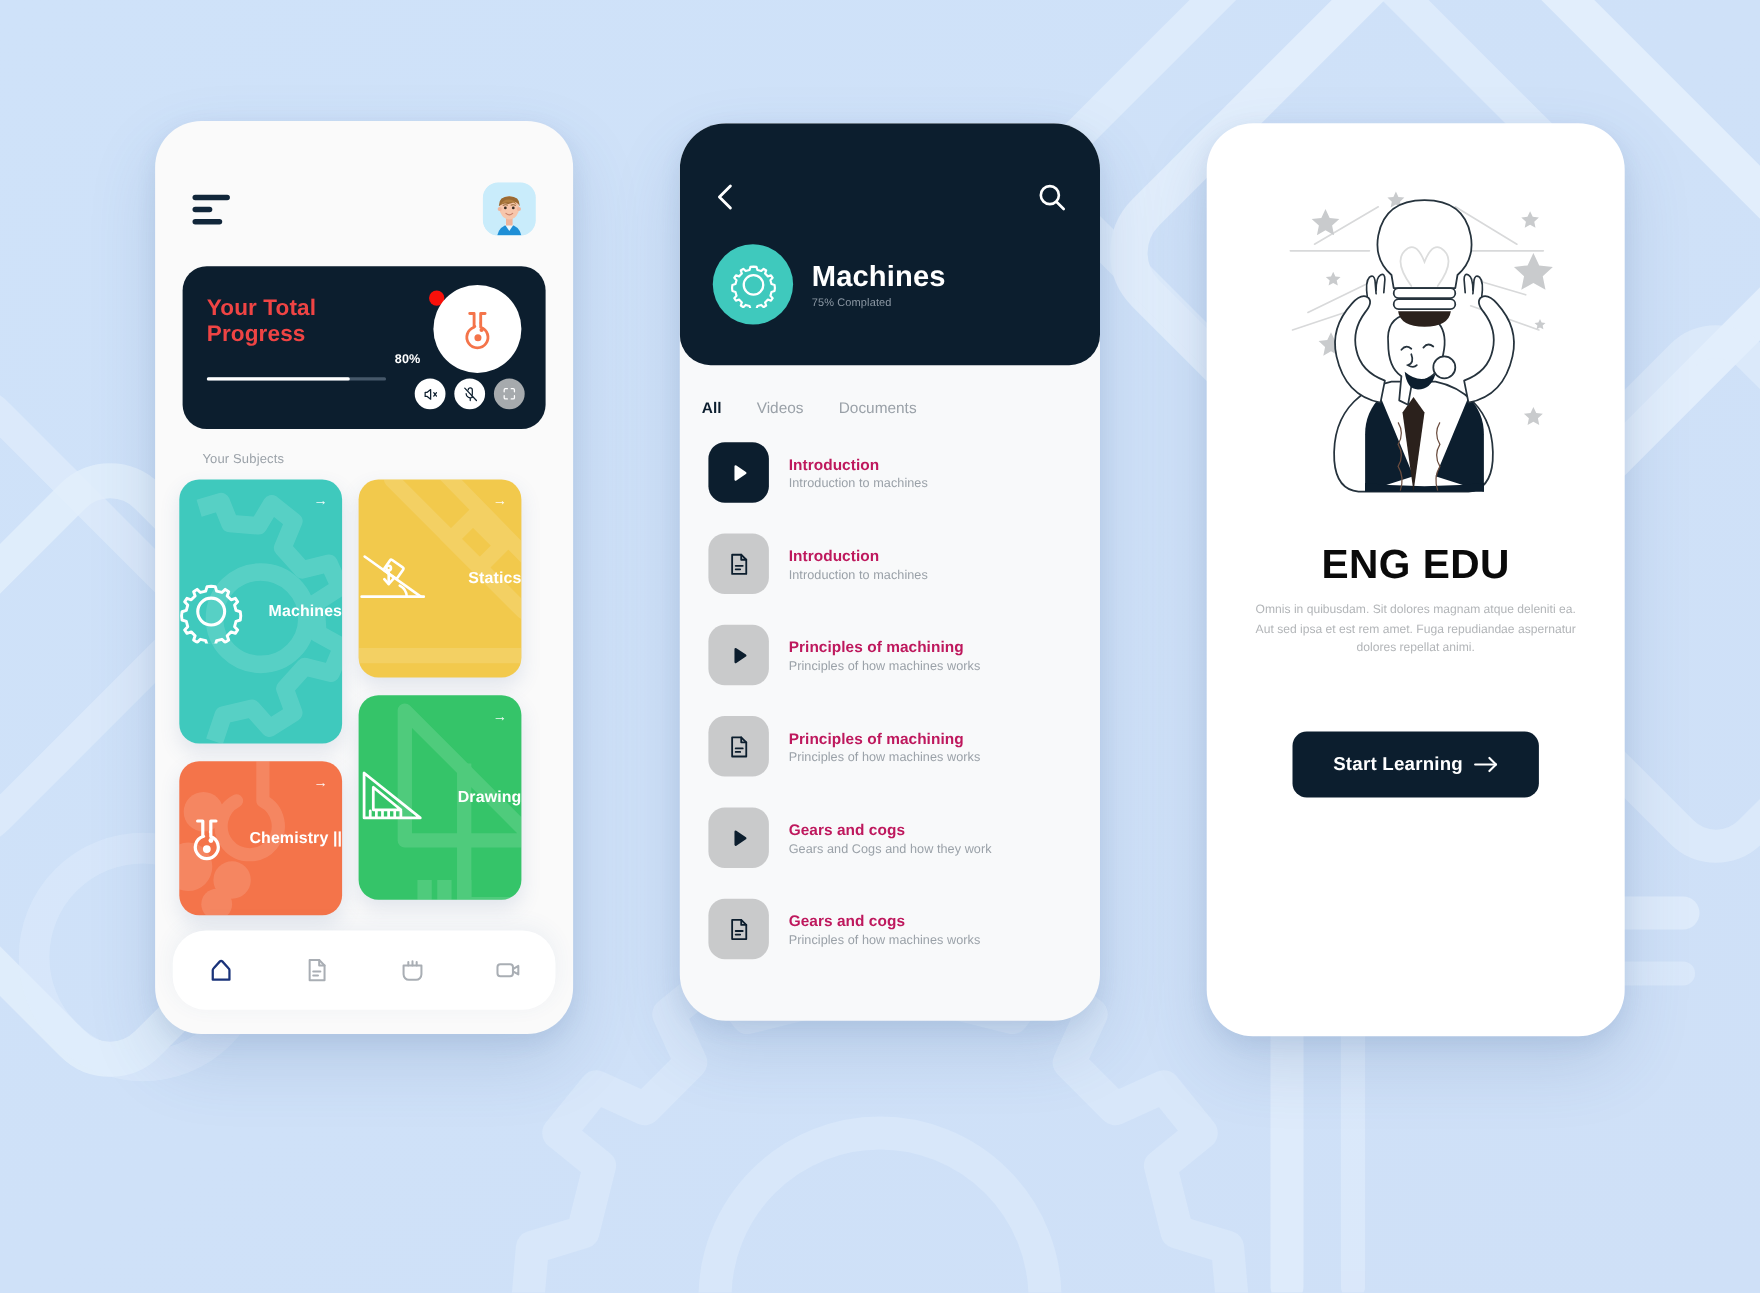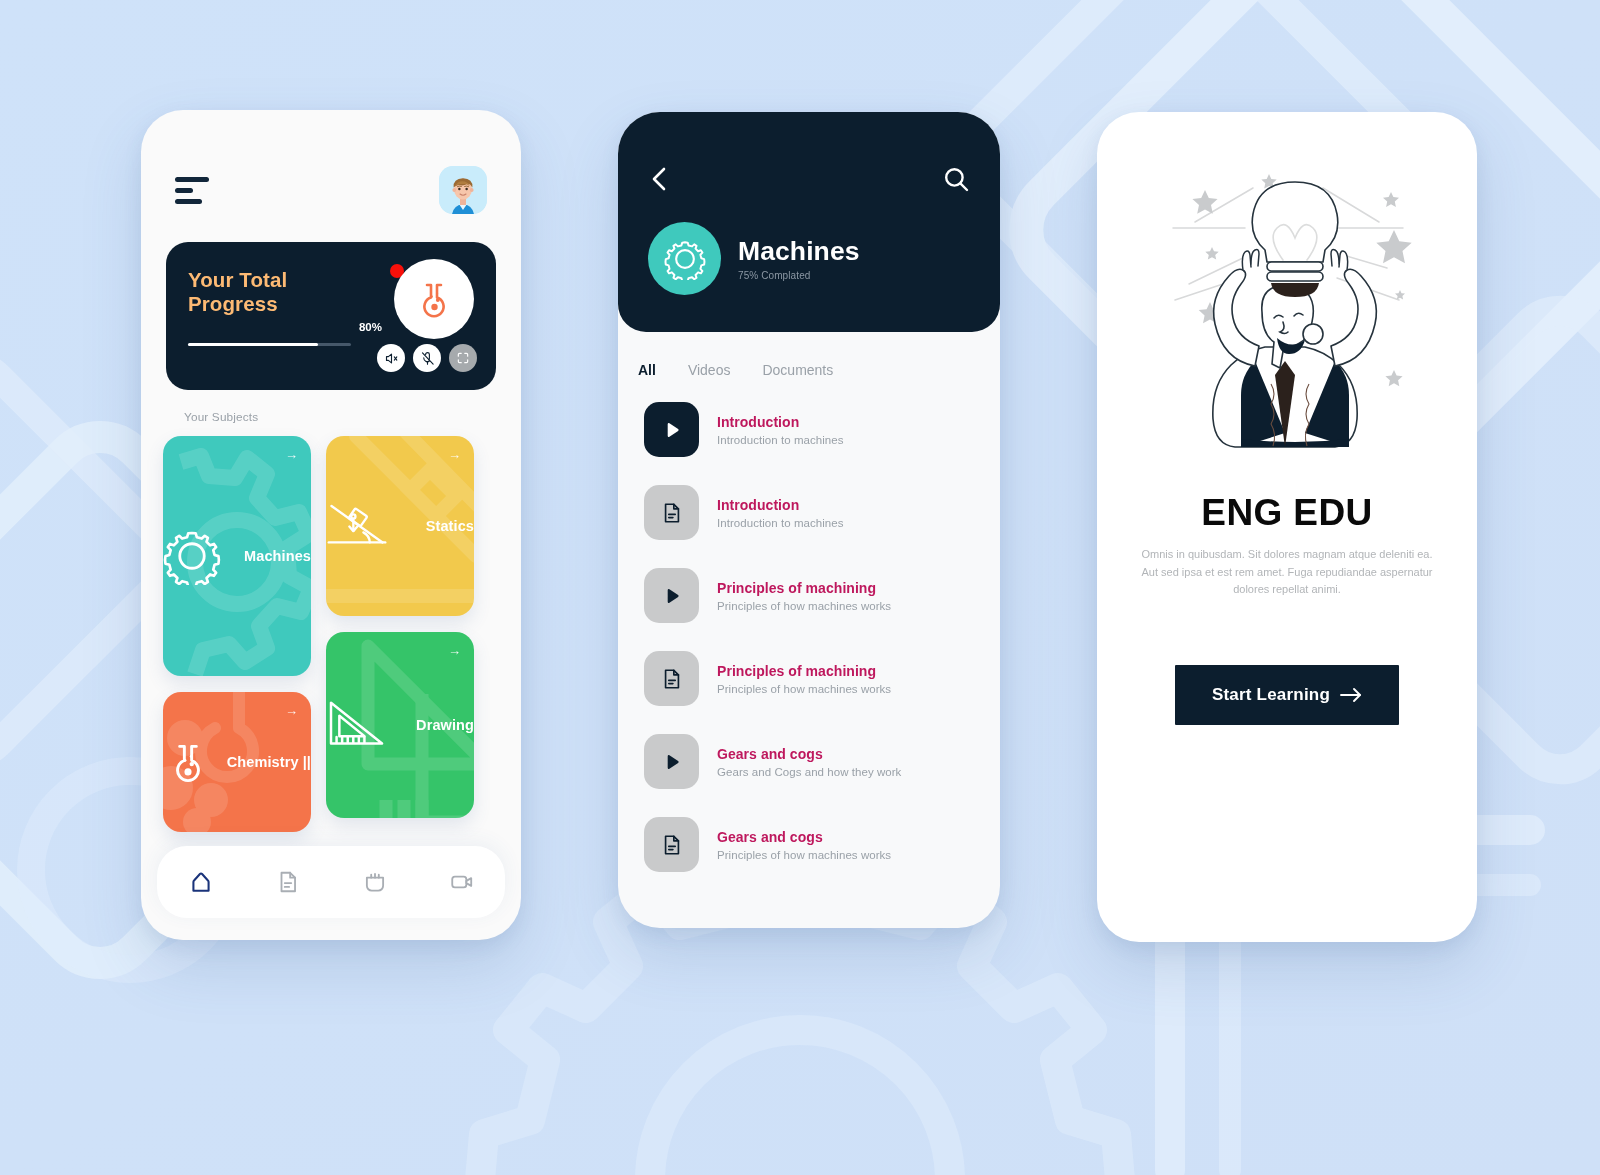--- a/index.html
+++ b/index.html
@@ -46,21 +46,21 @@
   
   .progress-card {
     position: relative;
     margin: 28px 25px 0 25px;
     background: #0c1e2e;
     border-radius: 22px;
     height: 148px;
     padding: 26px 22px 0 22px;
   }
   .progress-title {
-    color: #fdba74; font-size: 20.5px; font-weight: bold;
+    color: #ef4444; font-size: 20.5px; font-weight: bold;
     line-height: 1.18; letter-spacing: .1px; max-width: 180px;
   }
   .progress-bar-row {
     position: absolute; left: 22px; bottom: 44px; width: 163px;
   }
   .progress-pct {
     position: absolute; right: -31px; top: -22px;
     color: #ffffff; font-size: 11.5px; font-weight: bold;
   }
   .progress-track { height: 3px; border-radius: 3px; background: #46586a; width: 163px; }
@@ -166,21 +166,21 @@
   .illustration { width: 300px; height: 300px; }
   .eng-title {
     margin-top: 40px; font-size: 37px; font-weight: bold; color: #0a0a0a; letter-spacing: .4px;
   }
   .eng-desc {
     margin-top: 12px; width: 300px; text-align: center;
     font-size: 11px; line-height: 1.6; color: #b2b5b8;
   }
   .start-btn {
     margin-top: 66px; background: #0c1e2e; color: #fff;
-    border: none; border-radius: 1px; cursor: pointer;
+    border: none; border-radius: 13px; cursor: pointer;
     width: 224px; height: 60px;
     font-family: "Liberation Sans", sans-serif;
     font-size: 17px; font-weight: bold; letter-spacing: .2px;
     display: flex; align-items: center; justify-content: center; gap: 10px;
   }
 </style>
 </head>
 <body style="background: rgb(207, 225, 248);">
 
 <div id="bg-deco">

